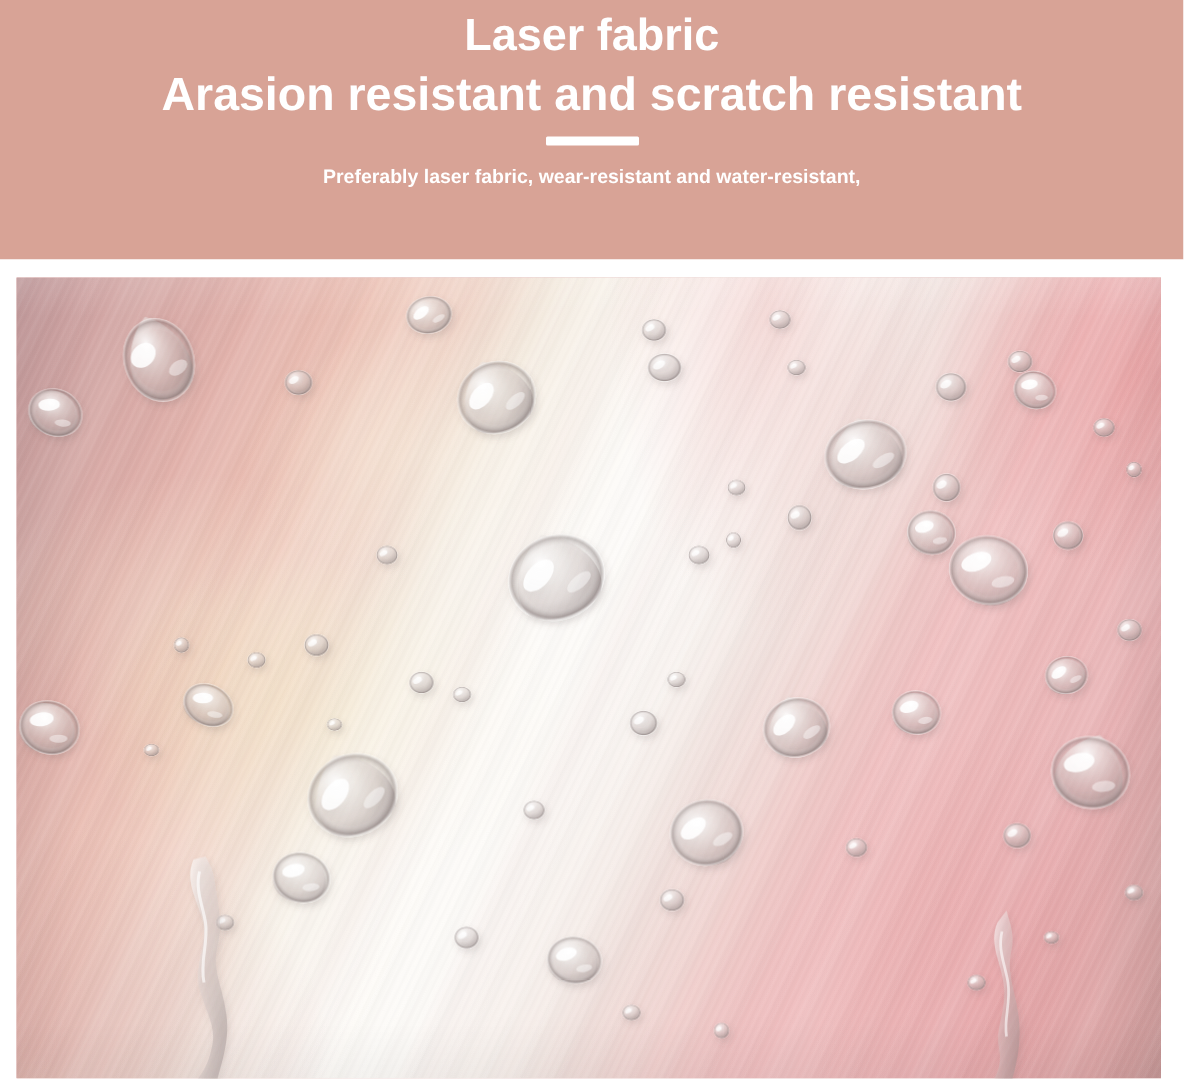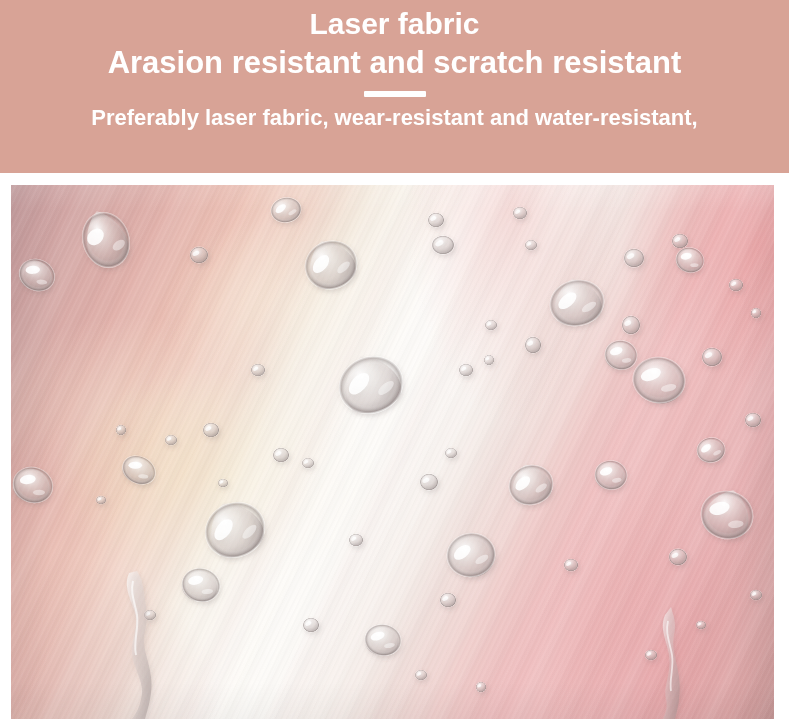--- a/index.html
+++ b/index.html
@@ -65,21 +65,21 @@
     margin: 9px auto 0 auto;
     border-radius: 1px;
   }
 
   .banner-desc {
     margin: 0;
     padding-top: 7px;
     color: #ffffff;
     font-family: "Liberation Sans", sans-serif;
     font-weight: bold;
-    font-size: 22px;
+    font-size: 13px;
     line-height: 27px;
   }
   .banner-desc .line {
     display: block;
     white-space: nowrap;
   }
 
   
   .gap {
     position: absolute;

